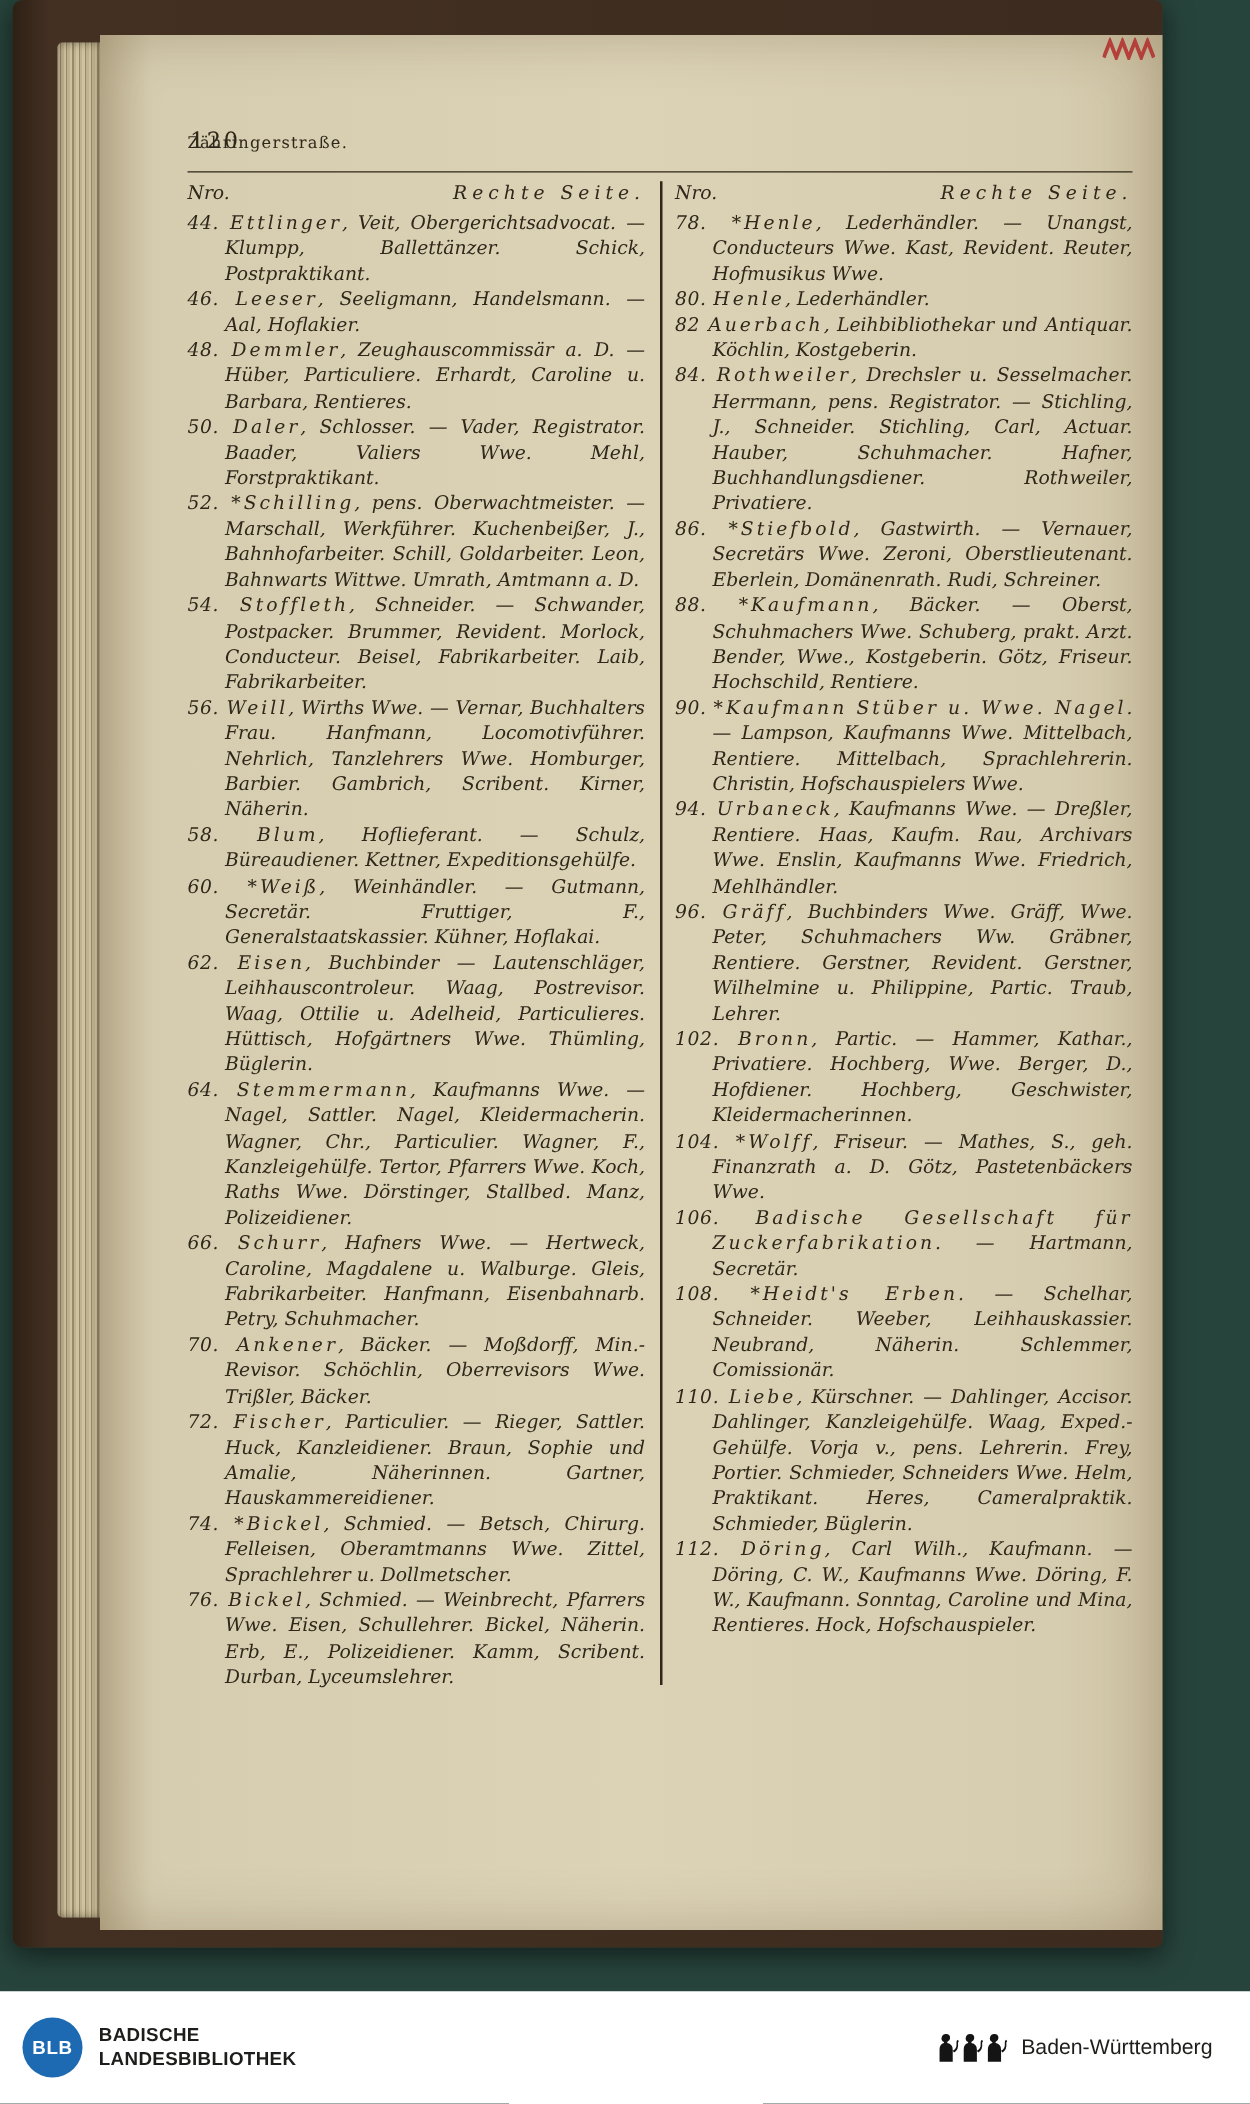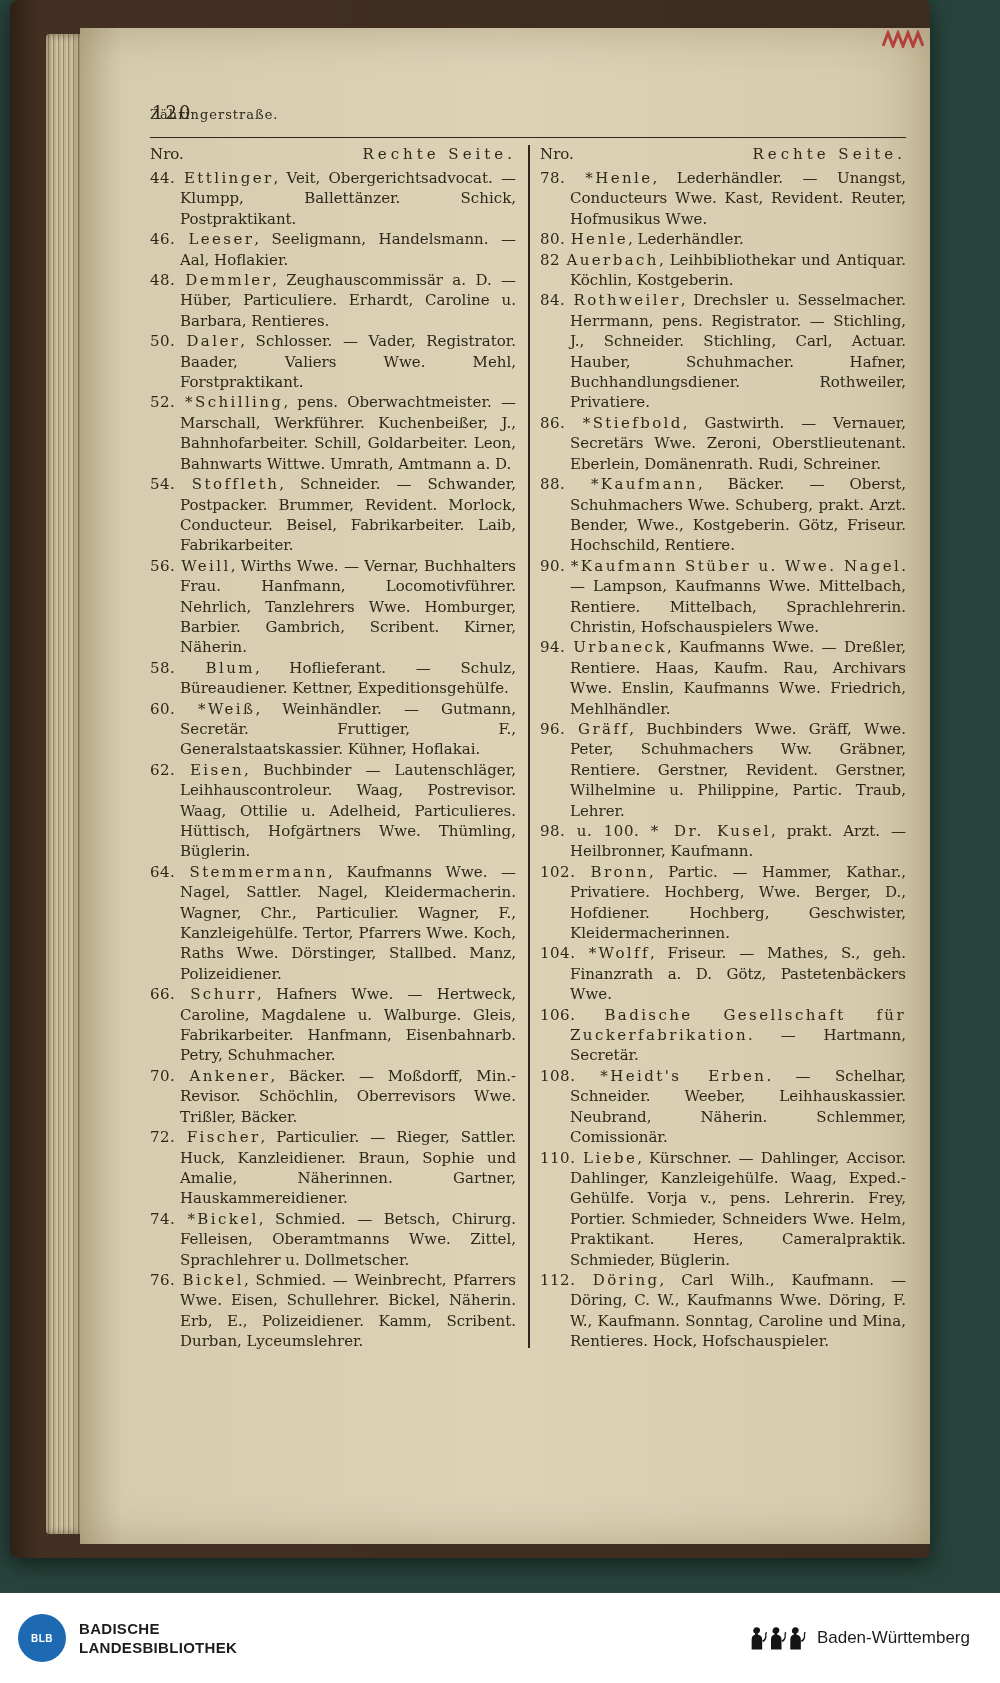--- a/index.html
+++ b/index.html
@@ -27,21 +27,21 @@
     position:absolute;left:80px;top:28px;width:850px;height:1516px;
     background:linear-gradient(90deg,#c2b696 0,#d6cdb0 42px,#dcd3b7 50%,#d6ccaf 90%,#ccc1a2 100%);
     box-shadow:inset 0 0 46px rgba(85,62,30,.28);
   }
   .red-mark{position:absolute;right:6px;top:2px;opacity:.9;}
   .page-inner{position:absolute;left:70px;right:24px;top:74px;color:#2f2719;}
   .page-head{position:relative;height:32px;}
   .page-number{position:absolute;left:2px;top:0;font-size:18px;letter-spacing:2px;}
   .running-title{position:absolute;left:0;right:52px;top:5px;font-size:13px;letter-spacing:1px;}
   .head-rule{border-top:1.5px solid #2f2719;margin-top:3px;}
-  .columns{position:relative;display:flex;gap:24px;margin-top:7px;}
+  .columns{position:relative;display:flex;gap:24px;margin-top:7px;font-style:italic;}
   .columns::before{content:"";position:absolute;left:50%;top:0;bottom:4px;width:1.5px;background:#2f2719;}
   .col{flex:1;min-width:0;}
   .colhead{position:relative;height:23px;font-size:15px;}
   .colhead .nro{position:absolute;left:0;top:0;}
   .colhead .side{position:absolute;left:0;right:0;top:0;text-align:right;letter-spacing:4px;}
   .entry{
     margin:0;padding-left:30px;text-indent:-30px;
     text-align:justify;font-size:15px;line-height:20.4px;
     hyphens:auto;-webkit-hyphens:auto;overflow-wrap:break-word;
   }
@@ -51,21 +51,21 @@
   .footer{
     position:absolute;left:0;right:0;bottom:0;height:90px;background:#ffffff;
     display:flex;align-items:center;justify-content:space-between;
     padding:0 30px 0 18px;box-sizing:border-box;
     font-family:"Liberation Sans", sans-serif;
   }
   .blb{display:flex;align-items:center;gap:13px;}
   .blb-circle{
     width:48px;height:48px;border-radius:50%;background:#1d6ab2;color:#fff;
     display:flex;align-items:center;justify-content:center;
-    font-weight:bold;font-size:10px;letter-spacing:.5px;
+    font-weight:bold;font-size:15px;letter-spacing:.5px;
   }
   .blb-name{font-weight:bold;font-size:15px;line-height:19px;color:#1d1d1b;letter-spacing:.3px;}
   .bw{display:flex;align-items:center;gap:10px;font-size:17px;color:#1d1d1b;}
 </style>
 </head>
 <body>
 
 <div class="stage">
 
   <div class="book"></div>
@@ -115,21 +115,20 @@
           </div>
         <p class="entry"><span class="no">78. </span><span class="lead">*Henle</span><span class="rest">, Lederhändler. — Unangst, Conducteurs Wwe. Kast, Revident. Reuter, Hofmusikus Wwe.</span></p>
             <p class="entry"><span class="no">80. </span><span class="lead">Henle</span><span class="rest">, Lederhändler.</span></p>
             <p class="entry"><span class="no">82 </span><span class="lead">Auerbach</span><span class="rest">, Leihbibliothekar und Antiquar. Köchlin, Kostgeberin.</span></p>
             <p class="entry"><span class="no">84. </span><span class="lead">Rothweiler</span><span class="rest">, Drechsler u. Sesselmacher. Herrmann, pens. Registrator. — Stichling, J., Schneider. Stichling, Carl, Actuar. Hauber, Schuhmacher. Hafner, Buchhandlungsdiener. Rothweiler, Privatiere.</span></p>
             <p class="entry"><span class="no">86. </span><span class="lead">*Stiefbold</span><span class="rest">, Gastwirth. — Vernauer, Secretärs Wwe. Zeroni, Oberstlieutenant. Eberlein, Domänenrath. Rudi, Schreiner.</span></p>
             <p class="entry"><span class="no">88. </span><span class="lead">*Kaufmann</span><span class="rest">, Bäcker. — Oberst, Schuhmachers Wwe. Schuberg, prakt. Arzt. Bender, Wwe., Kostgeberin. Götz, Friseur. Hochschild, Rentiere.</span></p>
             <p class="entry"><span class="no">90. </span><span class="lead">*Kaufmann Stüber u. Wwe. Nagel</span><span class="rest">. — Lampson, Kaufmanns Wwe. Mittelbach, Rentiere. Mittelbach, Sprachlehrerin. Christin, Hofschauspielers Wwe.</span></p>
             <p class="entry"><span class="no">94. </span><span class="lead">Urbaneck</span><span class="rest">, Kaufmanns Wwe. — Dreßler, Rentiere. Haas, Kaufm. Rau, Archivars Wwe. Enslin, Kaufmanns Wwe. Friedrich, Mehlhändler.</span></p>
             <p class="entry"><span class="no">96. </span><span class="lead">Gräff</span><span class="rest">, Buchbinders Wwe. Gräff, Wwe. Peter, Schuhmachers Ww. Gräbner, Rentiere. Gerstner, Revident. Gerstner, Wilhelmine u. Philippine, Partic. Traub, Lehrer.</span></p>
-            <p class="entry"><span class="no">98. u. 100. </span><span class="lead">* Dr. Kusel</span><span class="rest">, prakt. Arzt. — Heilbronner, Kaufmann.</span></p>
             <p class="entry"><span class="no">102. </span><span class="lead">Bronn</span><span class="rest">, Partic. — Hammer, Kathar., Privatiere. Hochberg, Wwe. Berger, D., Hofdiener. Hochberg, Geschwister, Kleidermacherinnen.</span></p>
             <p class="entry"><span class="no">104. </span><span class="lead">*Wolff</span><span class="rest">, Friseur. — Mathes, S., geh. Finanzrath a. D. Götz, Pastetenbäckers Wwe.</span></p>
             <p class="entry"><span class="no">106. </span><span class="lead">Badische Gesellschaft für Zuckerfabrikation</span><span class="rest">. — Hartmann, Secretär.</span></p>
             <p class="entry"><span class="no">108. </span><span class="lead">*Heidt's Erben</span><span class="rest">. — Schelhar, Schneider. Weeber, Leihhauskassier. Neubrand, Näherin. Schlemmer, Comissionär.</span></p>
             <p class="entry"><span class="no">110. </span><span class="lead">Liebe</span><span class="rest">, Kürschner. — Dahlinger, Accisor. Dahlinger, Kanzleigehülfe. Waag, Exped.-Gehülfe. Vorja v., pens. Lehrerin. Frey, Portier. Schmieder, Schneiders Wwe. Helm, Praktikant. Heres, Cameralpraktik. Schmieder, Büglerin.</span></p>
             <p class="entry"><span class="no">112. </span><span class="lead">Döring</span><span class="rest">, Carl Wilh., Kaufmann. — Döring, C. W., Kaufmanns Wwe. Döring, F. W., Kaufmann. Sonntag, Caroline und Mina, Rentieres. Hock, Hofschauspieler.</span></p>
           </div>
       </div>
     </div>
   </div>

